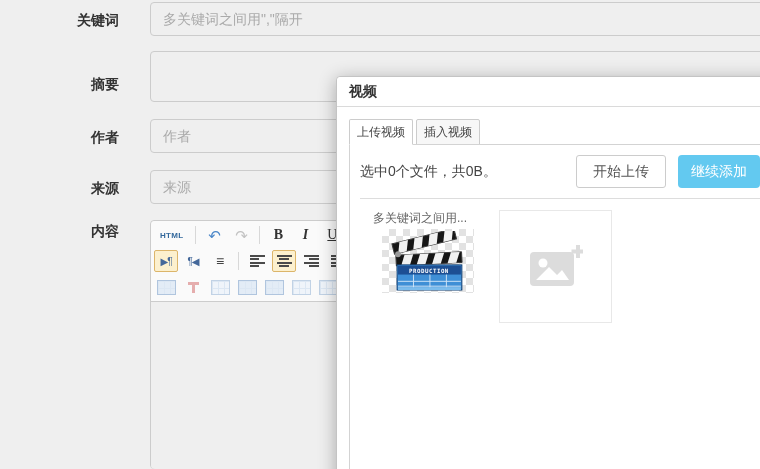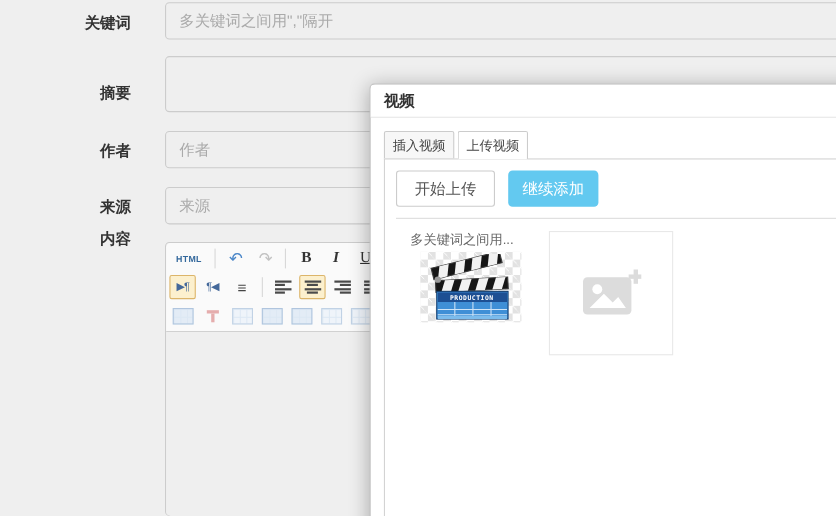--- a/index.html
+++ b/index.html
@@ -104,21 +104,21 @@
 
   <div class="flabel" style="top:74px">摘要</div>
   <textarea class="txt" style="top: 51px;"></textarea>
 
   <div class="flabel" style="top:127px">作者</div>
   <input class="txt" style="top: 119px;" placeholder="作者">
 
   <div class="flabel" style="top:178px">来源</div>
   <input class="txt" style="top: 170px;" placeholder="来源">
 
-  <div class="flabel" style="top:207px">内容</div>
+  <div class="flabel" style="top:221px">内容</div>
 
   <div class="editor">
     <div class="toolbar">
       <div class="trow">
         <button class="tbtn wide">
           <span class="g-html">HTML</span>
           </button>
         <span class="vsep"></span>
         <button class="tbtn">
           <span class="g-undo">↶</span>
@@ -212,26 +212,27 @@
       </div>
     </div>
     <div class="editor-body"></div>
   </div>
 
   <div class="dialog">
     <div class="dlg-title">
       <span>视频</span>
     </div>
     <div class="tabs">
+      <div class="tab active">上传视频</div>
       <div class="tab">插入视频</div>
-      <div class="tab active">上传视频</div>
     </div>
 
     <div class="panel">
       <div class="statusbar">
+        <span class="status-text">选中0个文件，共0B。</span>
         <button class="btn-continue">开始上传</button>
         <button class="btn-upload">继续添加</button>
       </div>
       <div class="hr"></div>
 
       <div class="queue">
         <div class="file-item">
           <div class="file-name">多关键词之间用...</div>
           <div class="thumb">
             <svg width="76" height="60" viewBox="0 0 76 62">

